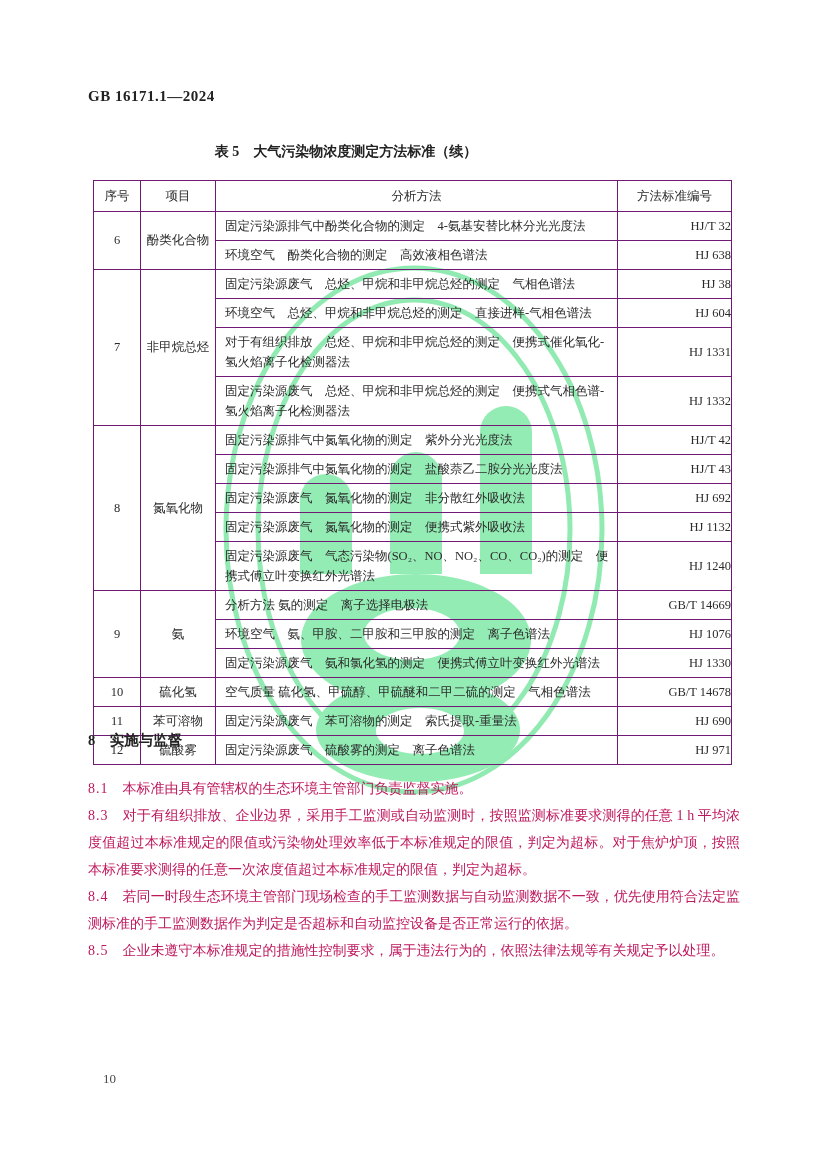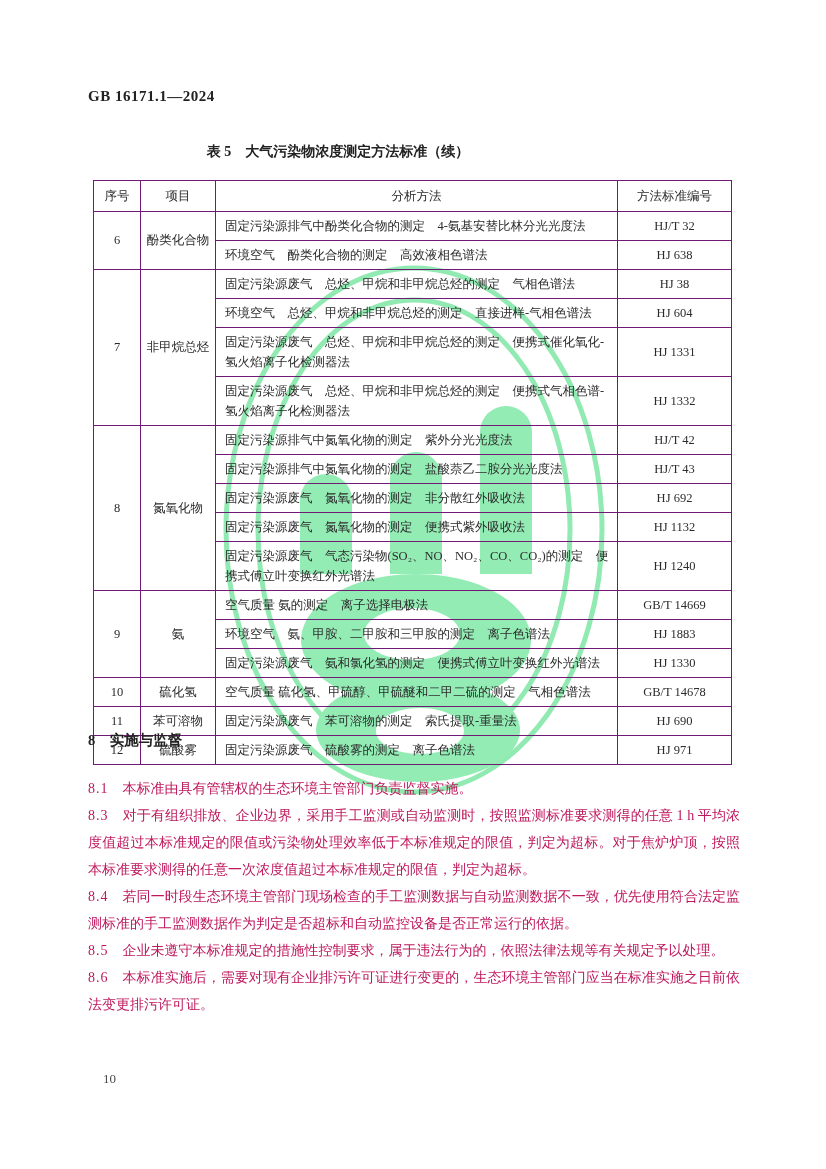--- a/index.html
+++ b/index.html
@@ -19,41 +19,41 @@
     z-index: 0; pointer-events: none;
   }
   .content { position: absolute; inset: 0; z-index: 1; }
 
   .doc-code {
     position: absolute; left: 88px; top: 88px;
     font-size: 15px; font-weight: bold; letter-spacing: 0.5px; color: #222;
   }
 
   .table-title {
-    position: absolute; left: 8px; top: 143px; width: 660px;
+    position: absolute; left: 16px; top: 143px; width: 660px;
     text-align: center; font-size: 14px; font-weight: bold; color: #222;
   }
 
   table.methods {
     position: absolute; left: 93px; top: 180px;
     width: 638px; border-collapse: collapse; table-layout: fixed;
     font-size: 12.5px; color: #2b2b2b;
   }
   table.methods th, table.methods td {
     border: 1px solid #701a75;
     vertical-align: middle;
     background: transparent;
   }
   table.methods th {
     height: 31px; font-weight: normal; text-align: center; font-size: 12.5px;
   }
   td.col-no   { text-align: center; }
   td.col-item { text-align: center; }
   td.col-method { text-align: left; padding: 4px 6px 4px 9px; line-height: 20px; height: 29px; }
-  td.col-code { text-align: center; height: 29px; margin-top: 20px; }
+  td.col-code { text-align: right; height: 29px; margin-top: 20px; }
   col.c-no   { width: 47px; }
   col.c-item { width: 75px; }
   col.c-method { width: 402px; }
   col.c-code { width: 114px; }
 
   .section { position: absolute; left: 88px; top: 731px; width: 652px; }
   .section-heading { font-size: 14.5px; font-weight: bold; color: #222; margin-bottom: 25px; }
   .section p {
     font-size: 14px; line-height: 27px; text-align: justify; color: #be185d;
   }
@@ -119,21 +119,21 @@
             <td rowspan="4" class="col-no">7</td>
             <td rowspan="4" class="col-item">非甲烷总烃</td>
             <td class="col-method">固定污染源废气　总烃、甲烷和非甲烷总烃的测定　气相色谱法</td>
             <td class="col-code">HJ 38</td>
           </tr>
           <tr>
             <td class="col-method">环境空气　总烃、甲烷和非甲烷总烃的测定　直接进样-气相色谱法</td>
             <td class="col-code">HJ 604</td>
           </tr>
           <tr>
-            <td class="col-method">固定污染源废气　总烃、甲烷和非甲烷总烃的测定　便携式催化氧化-氢火焰离子化检测器法</td>
+            <td class="col-method">对于有组织排放　总烃、甲烷和非甲烷总烃的测定　便携式催化氧化-氢火焰离子化检测器法</td>
             <td class="col-code">HJ 1331</td>
           </tr>
           <tr>
             <td class="col-method">固定污染源废气　总烃、甲烷和非甲烷总烃的测定　便携式气相色谱-氢火焰离子化检测器法</td>
             <td class="col-code">HJ 1332</td>
           </tr>
           <tr>
             <td rowspan="5" class="col-no">8</td>
             <td rowspan="5" class="col-item">氮氧化物</td>
             <td class="col-method">固定污染源排气中氮氧化物的测定　紫外分光光度法</td>
@@ -151,26 +151,26 @@
             <td class="col-method">固定污染源废气　氮氧化物的测定　便携式紫外吸收法</td>
             <td class="col-code">HJ 1132</td>
           </tr>
           <tr>
             <td class="col-method">固定污染源废气　气态污染物(SO₂、NO、NO₂、CO、CO₂)的测定　便携式傅立叶变换红外光谱法</td>
             <td class="col-code">HJ 1240</td>
           </tr>
           <tr>
             <td rowspan="3" class="col-no">9</td>
             <td rowspan="3" class="col-item">氨</td>
-            <td class="col-method">空气质量 氨的测定　离子选择电极法</td>
+            <td class="col-method">分析方法 氨的测定　离子选择电极法</td>
             <td class="col-code">GB/T 14669</td>
           </tr>
           <tr>
             <td class="col-method">环境空气　氨、甲胺、二甲胺和三甲胺的测定　离子色谱法</td>
-            <td class="col-code">HJ 1883</td>
+            <td class="col-code">HJ 1076</td>
           </tr>
           <tr>
             <td class="col-method">固定污染源废气　氨和氯化氢的测定　便携式傅立叶变换红外光谱法</td>
             <td class="col-code">HJ 1330</td>
           </tr>
           <tr>
             <td rowspan="1" class="col-no">10</td>
             <td rowspan="1" class="col-item">硫化氢</td>
             <td class="col-method">空气质量 硫化氢、甲硫醇、甲硫醚和二甲二硫的测定　气相色谱法</td>
             <td class="col-code">GB/T 14678</td>
@@ -190,20 +190,19 @@
         </tbody>
     </table>
 
     <div class="section">
       <div class="section-heading">8　实施与监督</div>
       <div>
           <p><span class="clause-num">8.1</span>　本标准由具有管辖权的生态环境主管部门负责监督实施。</p>
           <p><span class="clause-num">8.3</span>　对于有组织排放、企业边界，采用手工监测或自动监测时，按照监测标准要求测得的任意 1 h 平均浓度值超过本标准规定的限值或污染物处理效率低于本标准规定的限值，判定为超标。对于焦炉炉顶，按照本标准要求测得的任意一次浓度值超过本标准规定的限值，判定为超标。</p>
           <p><span class="clause-num">8.4</span>　若同一时段生态环境主管部门现场检查的手工监测数据与自动监测数据不一致，优先使用符合法定监测标准的手工监测数据作为判定是否超标和自动监控设备是否正常运行的依据。</p>
           <p><span class="clause-num">8.5</span>　企业未遵守本标准规定的措施性控制要求，属于违法行为的，依照法律法规等有关规定予以处理。</p>
-          <p><span class="clause-num">8.6</span>　本标准实施后，需要对现有企业排污许可证进行变更的，生态环境主管部门应当在标准实施之日前依法变更排污许可证。</p>
         </div>
     </div>
 
     <div class="page-number">10</div>
 
   </div>
 </div>
 
 </body></html>

